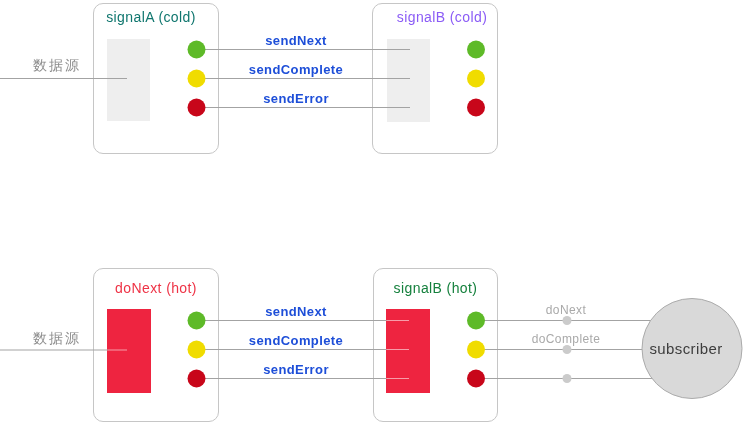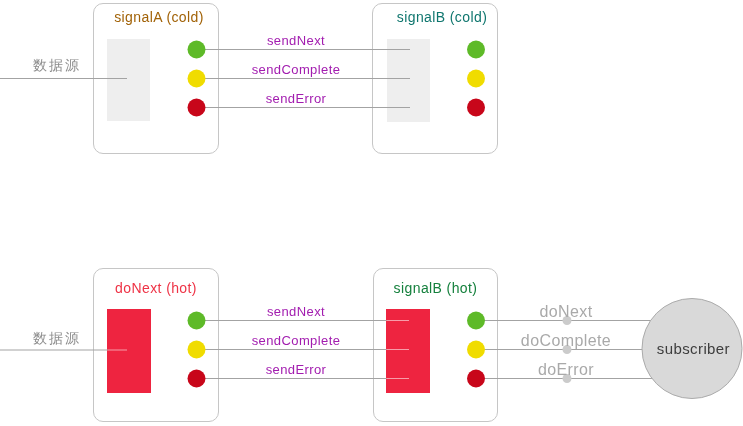--- a/index.html
+++ b/index.html
@@ -8,22 +8,22 @@
     font-family:"Liberation Sans","DejaVu Sans",sans-serif;
   }
   .sigbox{
     position:absolute;background:#ffffff;border:1px solid #c6c6c6;border-radius:10px;
     box-sizing:border-box;z-index:1;
   }
   .innrect{position:absolute;z-index:2;}
   .wires{position:absolute;left:0;top:0;z-index:3;}
   .label{position:absolute;z-index:4;white-space:nowrap;}
   .title{font-size:14px;text-align:center;letter-spacing:.4px;}
-  .conn{font-size:13px;color:#a21caf;text-align:center;letter-spacing:.4px;}
-  .doconn{font-size:16px;color:#a9a9a9;text-align:center;letter-spacing:.4px;}
+  .conn{font-size:13px;color:#1d4ed8;text-align:center;letter-spacing:.4px;font-weight:bold;}
+  .doconn{font-size:12px;color:#a9a9a9;text-align:center;letter-spacing:.4px;}
   .source{font-size:14px;color:#8c8c8c;letter-spacing:2px;margin-left:20px;}
   .subscriber-label{font-size:15px;color:#3d3d3d;text-align:center;letter-spacing:.4px;}
 </style>
 </head>
 <body>
 
 <div class="canvas">
 
   <div class="sigbox" style="left:93px;top:3px;width:126px;height:151px;"></div>
   <div class="sigbox" style="left:372px;top:3px;width:126px;height:151px;"></div>
@@ -73,35 +73,34 @@
 
     <circle cx="196.5" cy="320.5" r="9" fill="#5eba28"></circle>
     <circle cx="196.5" cy="349.5" r="9" fill="#f0dc00"></circle>
     <circle cx="196.5" cy="378.5" r="9" fill="#c8061a"></circle>
 
     <circle cx="476" cy="320.5" r="9" fill="#5eba28"></circle>
     <circle cx="476" cy="349.5" r="9" fill="#f0dc00"></circle>
     <circle cx="476" cy="378.5" r="9" fill="#c8061a"></circle>
   </svg>
 
-  <div class="label title" style="left: 93px; top: 9px; width: 116px; color: #a16207; margin-left: 8px;">signalA (cold)</div>
-  <div class="label title" style="left: 372px; top: 9px; width: 140px; color: #0f766e;">signalB (cold)</div>
+  <div class="label title" style="left: 93px; top: 9px; width: 116px; color: #0f766e;">signalA (cold)</div>
+  <div class="label title" style="left: 372px; top: 9px; width: 140px; color: #8b5cf6;">signalB (cold)</div>
   <div class="label title" style="left: 93px; top: 280px; width: 126px; color: rgb(238, 51, 70);">doNext (hot)</div>
   <div class="label title" style="left: 373px; top: 280px; width: 125px; color: #15803d;">signalB (hot)</div>
 
   <div class="label source" style="left:13px;top:57px;">数据源</div>
   <div class="label source" style="left:13px;top:330px;">数据源</div>
 
   <div class="label conn" style="left:216px;top:33px;width:160px;">sendNext</div>
   <div class="label conn" style="left:216px;top:62px;width:160px;">sendComplete</div>
   <div class="label conn" style="left:216px;top:91px;width:160px;">sendError</div>
 
   <div class="label conn" style="left:216px;top:304px;width:160px;">sendNext</div>
   <div class="label conn" style="left:216px;top:333px;width:160px;">sendComplete</div>
   <div class="label conn" style="left:216px;top:362px;width:160px;">sendError</div>
 
   <div class="label doconn" style="left:506px;top:303px;width:120px;">doNext</div>
   <div class="label doconn" style="left:506px;top:332px;width:120px;">doComplete</div>
-  <div class="label doconn" style="left:506px;top:361px;width:120px;">doError</div>
 
-  <div class="label subscriber-label" style="left:642px;top:340px;width:88px;text-align:right;">subscriber</div>
+  <div class="label subscriber-label" style="left:642px;top:340px;width:88px;">subscriber</div>
 
 </div>
 
 </body></html>

